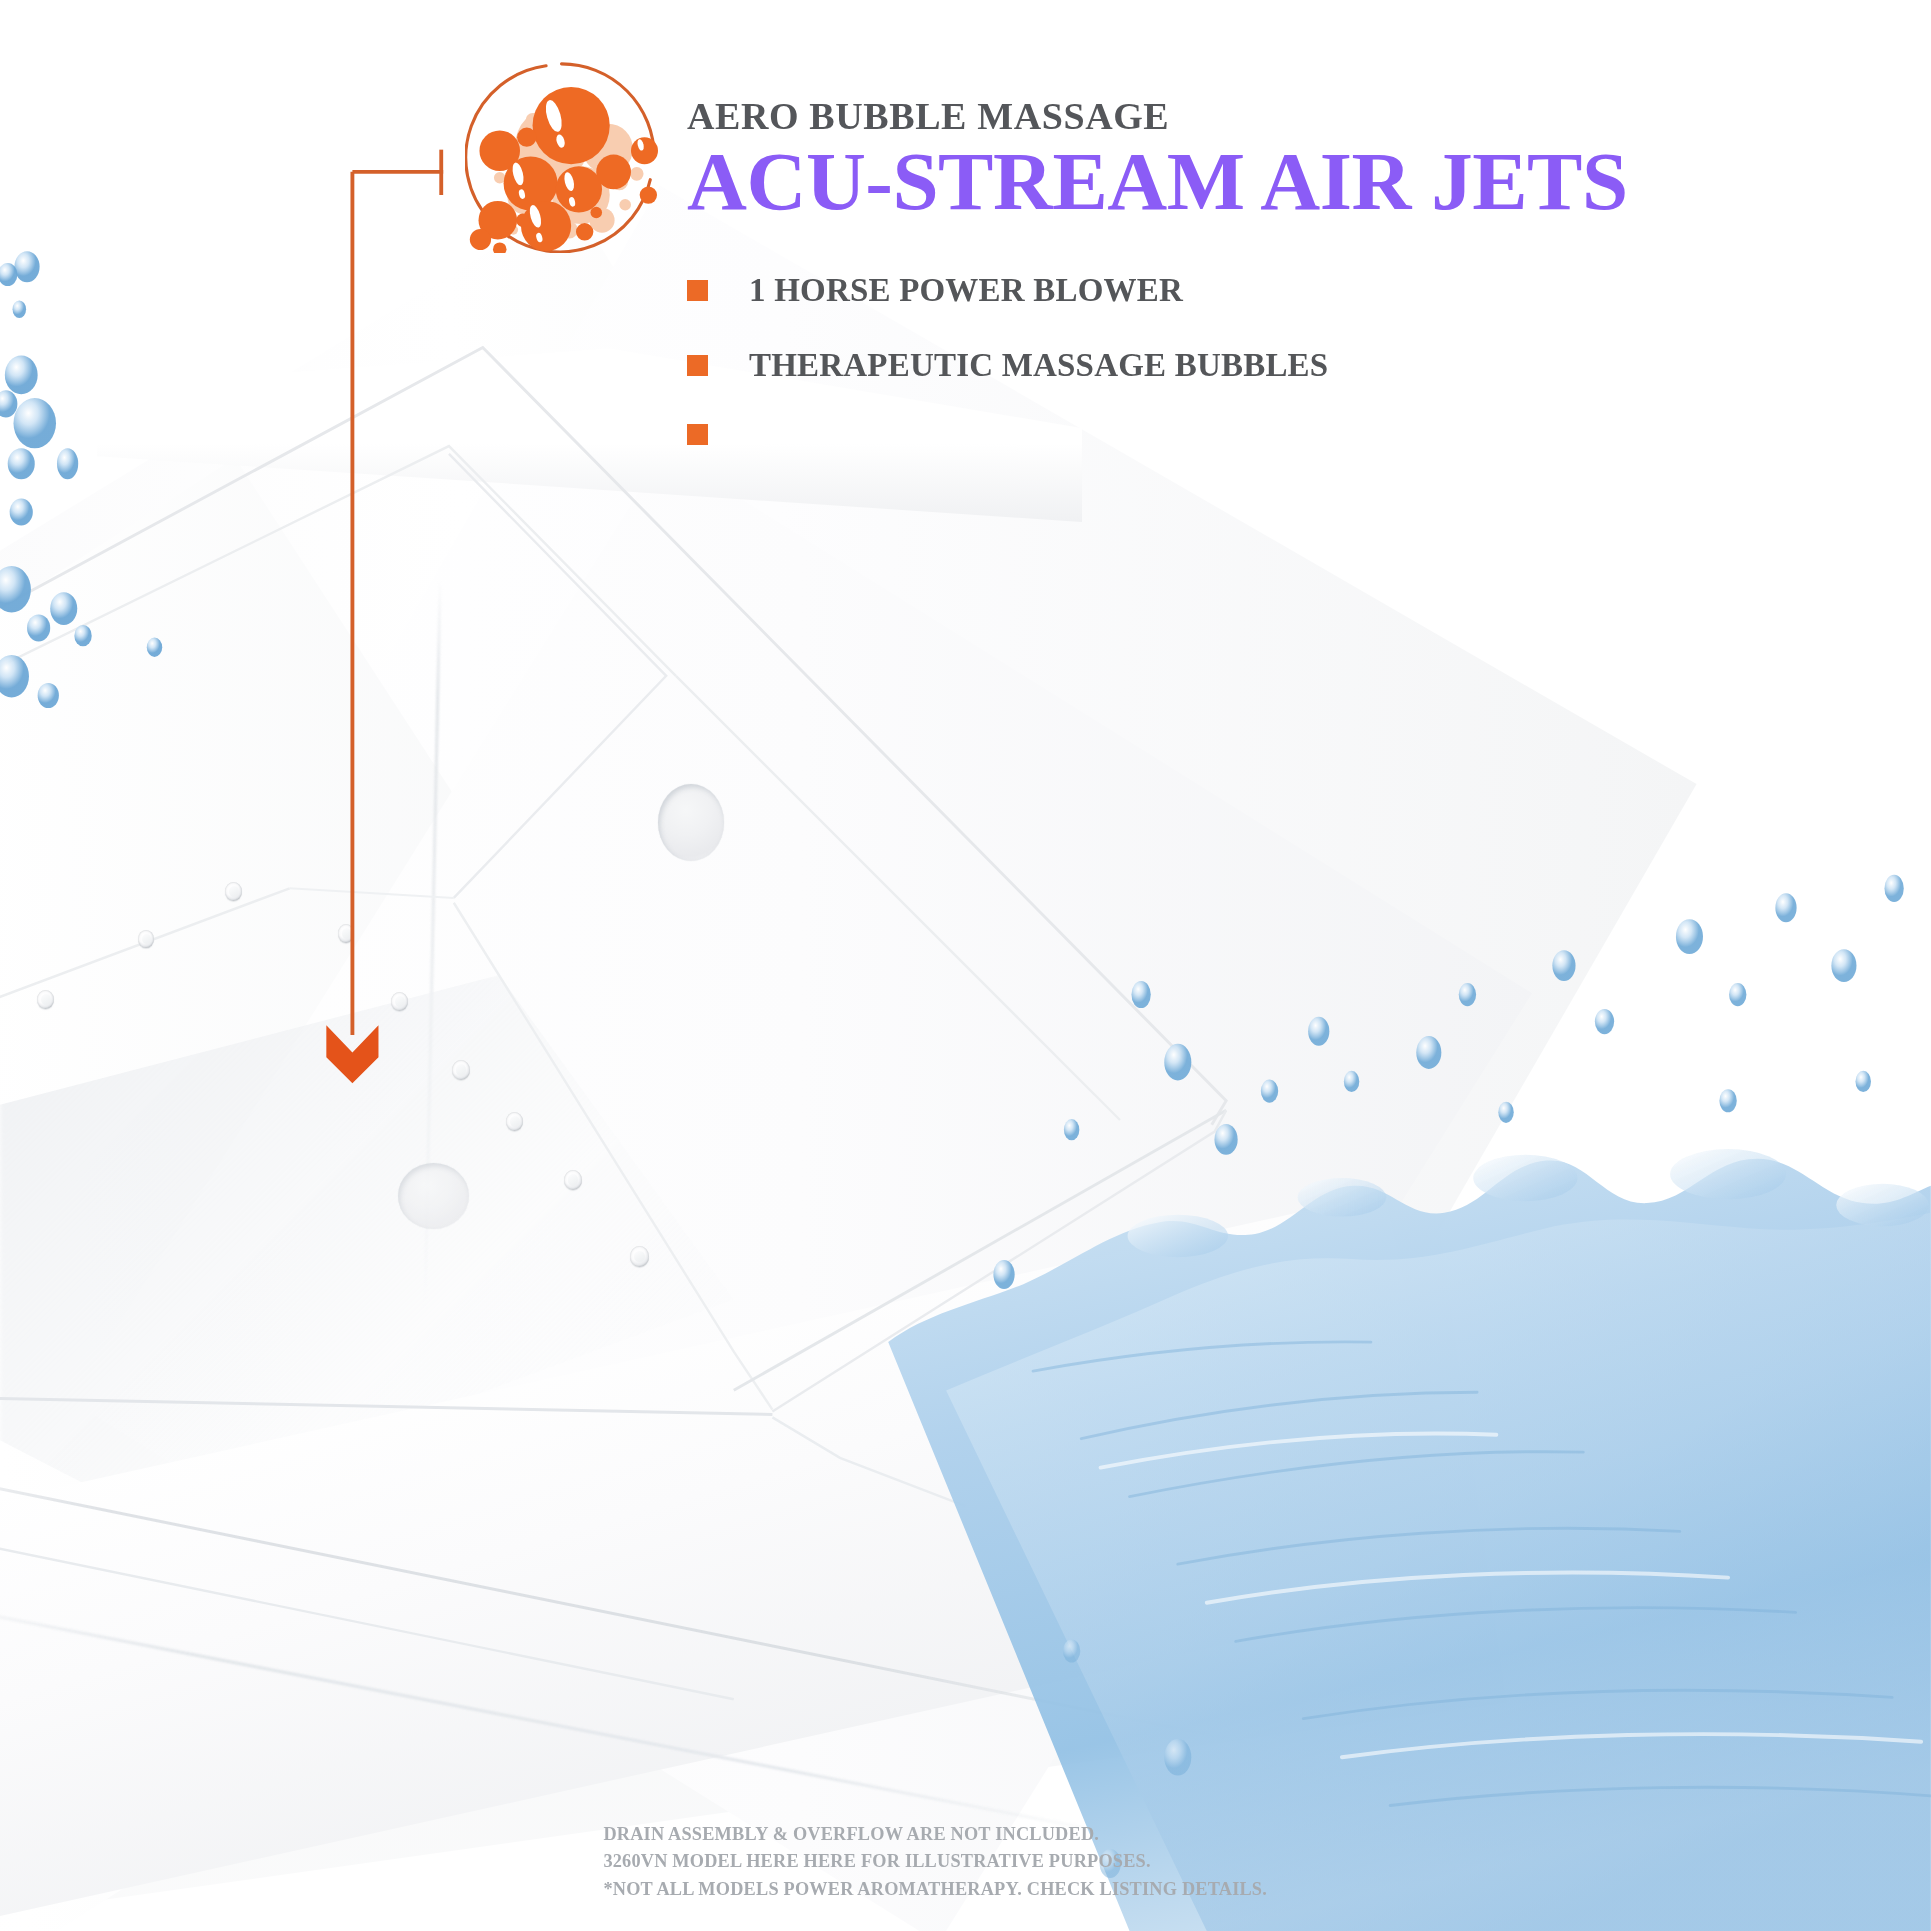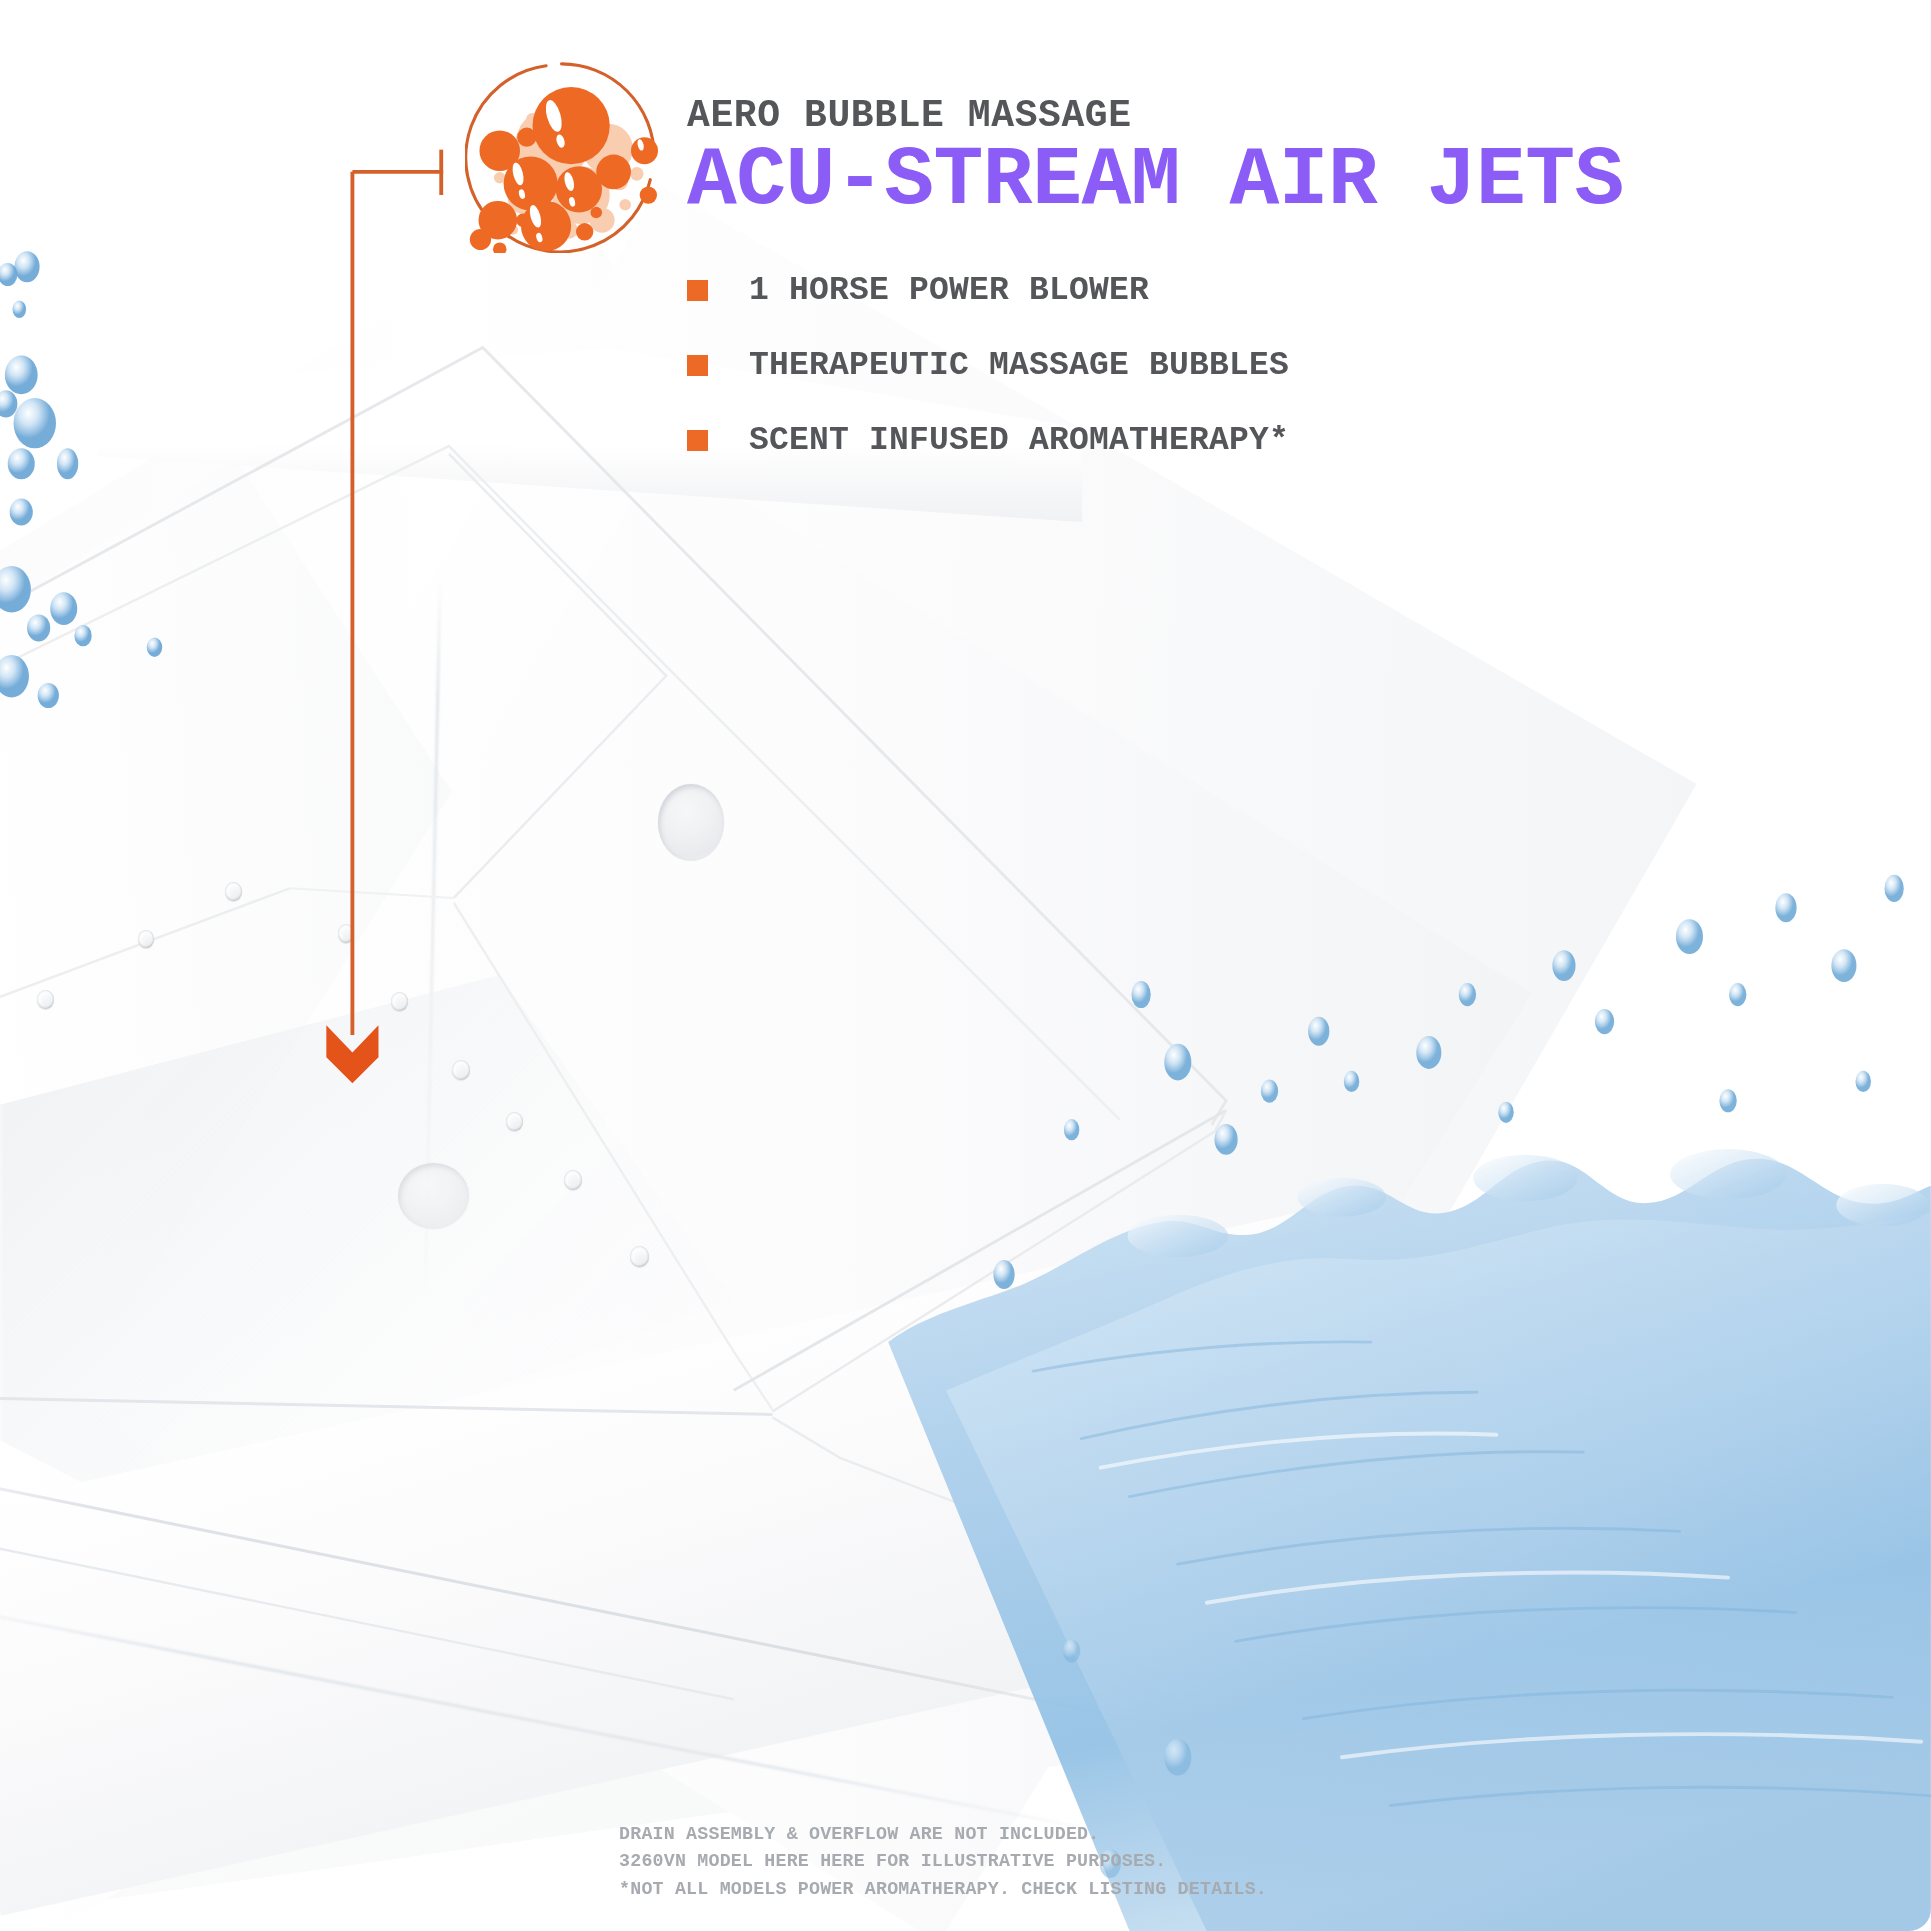--- a/index.html
+++ b/index.html
@@ -7,22 +7,21 @@
     margin: 0;
     padding: 0;
     background: #ffffff;
   }
   #stage {
     position: relative;
     width: 1931px;
     height: 1931px;
     overflow: hidden;
     background: #ffffff;
-    font-family: Liberation Mono, monospace;
-    border-radius: 22px;
+    font-family: Liberation Serif, serif;
     -webkit-font-smoothing: antialiased;
   }
 
   
   #product-photo {
     position: absolute;
     inset: 0;
     overflow: hidden;
   }
 
@@ -519,21 +518,20 @@
       <li>
         <span class="bullet-square"></span>
         <span class="feature-text">1 HORSE POWER BLOWER</span>
       </li>
       <li>
         <span class="bullet-square"></span>
         <span class="feature-text">THERAPEUTIC MASSAGE BUBBLES</span>
       </li>
       <li>
         <span class="bullet-square"></span>
-        <span class="feature-text">SCENT INFUSED AROMATHERAPY*</span>
       </li>
     </ul>
   </div>
 
   <div id="disclaimer">
     <div>DRAIN ASSEMBLY &amp; OVERFLOW ARE NOT INCLUDED.</div>
     <div>3260VN MODEL HERE HERE FOR ILLUSTRATIVE PURPOSES.</div>
     <div>*NOT ALL MODELS POWER AROMATHERAPY. CHECK LISTING DETAILS.</div>
   </div>
 

